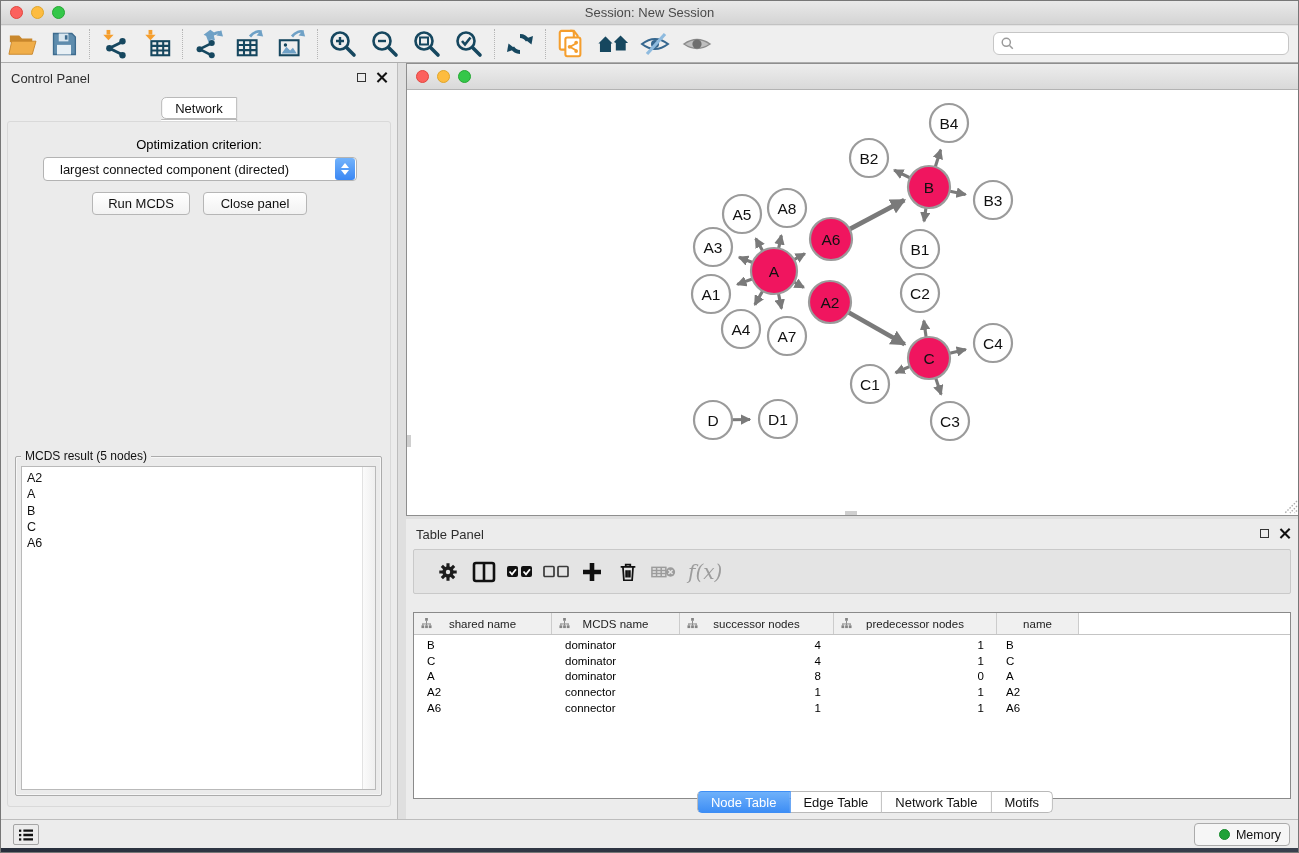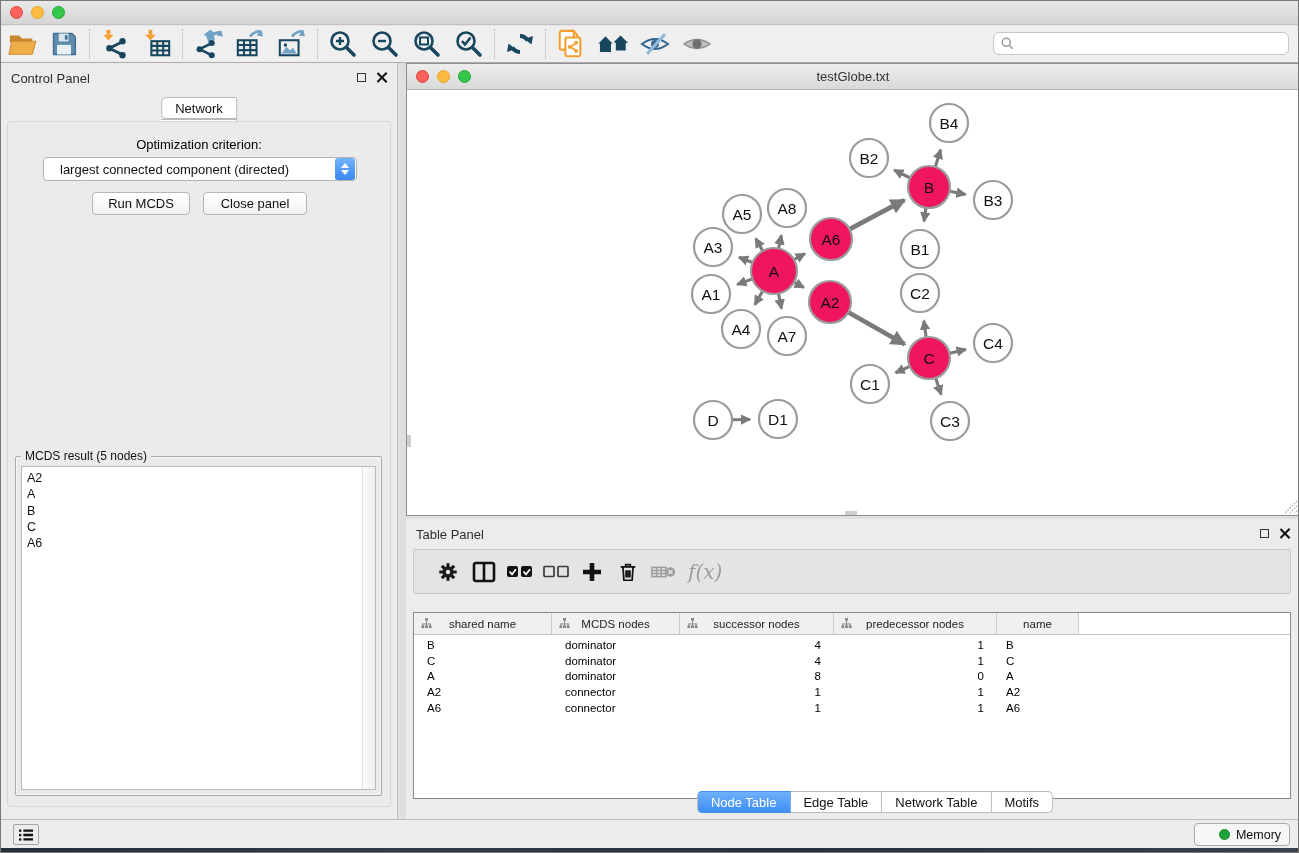--- a/index.html
+++ b/index.html
@@ -110,20 +110,21 @@
   .mem-dot { width:11px; height:11px; border-radius:50%; background:#1FA238; border:1px solid #178A2D; }
   .desktop-strip { position:absolute; left:0; top:847px; width:100%; height:6px;
     background:linear-gradient(90deg,#272E3B,#343B49 30%,#2A303D 60%,#39404e); }
 </style>
 </head>
 <body>
 
 <div class="screen">
 
   <div class="titlebar">
+    <div class="win-title">Session: New Session</div>
     <div class="traffic">
       <div class="tl tl-red"></div>
       <div class="tl tl-yellow"></div>
       <div class="tl tl-green"></div>
     </div>
   </div>
 
   <div class="toolbar">
     <div class="tool">
       <svg width="30" height="28" viewBox="0 0 32 30">
@@ -337,21 +338,20 @@
             <div class="mcds-item">C</div>
             <div class="mcds-item">A6</div>
           </div>
         <div class="scrolltrack"></div>
       </div>
     </div>
   </div>
 
   <div class="net-window">
     <div class="net-titlebar">
-      <div class="net-title">testGlobe.txt</div>
       <div class="traffic">
         <div class="tl tl-red"></div>
         <div class="tl tl-yellow"></div>
         <div class="tl tl-green"></div>
       </div>
     </div>
     <div class="net-canvas">
       <svg id="graph" width="892" height="426" viewBox="0 0 892 426">
         <defs>
           <marker id="arrow" viewBox="0 0 6 6" refX="5.2" refY="3" markerWidth="3.4" markerHeight="3.4" orient="auto-start-reverse">
@@ -569,21 +569,21 @@
                 <rect x="5.5" y="3" width="1" height="3"></rect>
                 <rect x="1.5" y="6" width="9" height="1"></rect>
                 <rect x="1.5" y="6" width="1" height="2"></rect>
                 <rect x="5.5" y="6" width="1" height="2"></rect>
                 <rect x="9.5" y="6" width="1" height="2"></rect>
                 <rect x="0.5" y="8" width="3" height="3"></rect>
                 <rect x="4.5" y="8" width="3" height="3"></rect>
                 <rect x="8.5" y="8" width="3" height="3"></rect>
               </g>
             </svg>
-            <span>MCDS nodes</span>
+            <span>MCDS name</span>
           </div>
           <div class="th" style="width: 154px;">
             <svg width="11" height="11" viewBox="0 0 12 12">
               <g fill="#838383">
                 <rect x="4.5" y="0" width="3" height="3"></rect>
                 <rect x="5.5" y="3" width="1" height="3"></rect>
                 <rect x="1.5" y="6" width="9" height="1"></rect>
                 <rect x="1.5" y="6" width="1" height="2"></rect>
                 <rect x="5.5" y="6" width="1" height="2"></rect>
                 <rect x="9.5" y="6" width="1" height="2"></rect>

